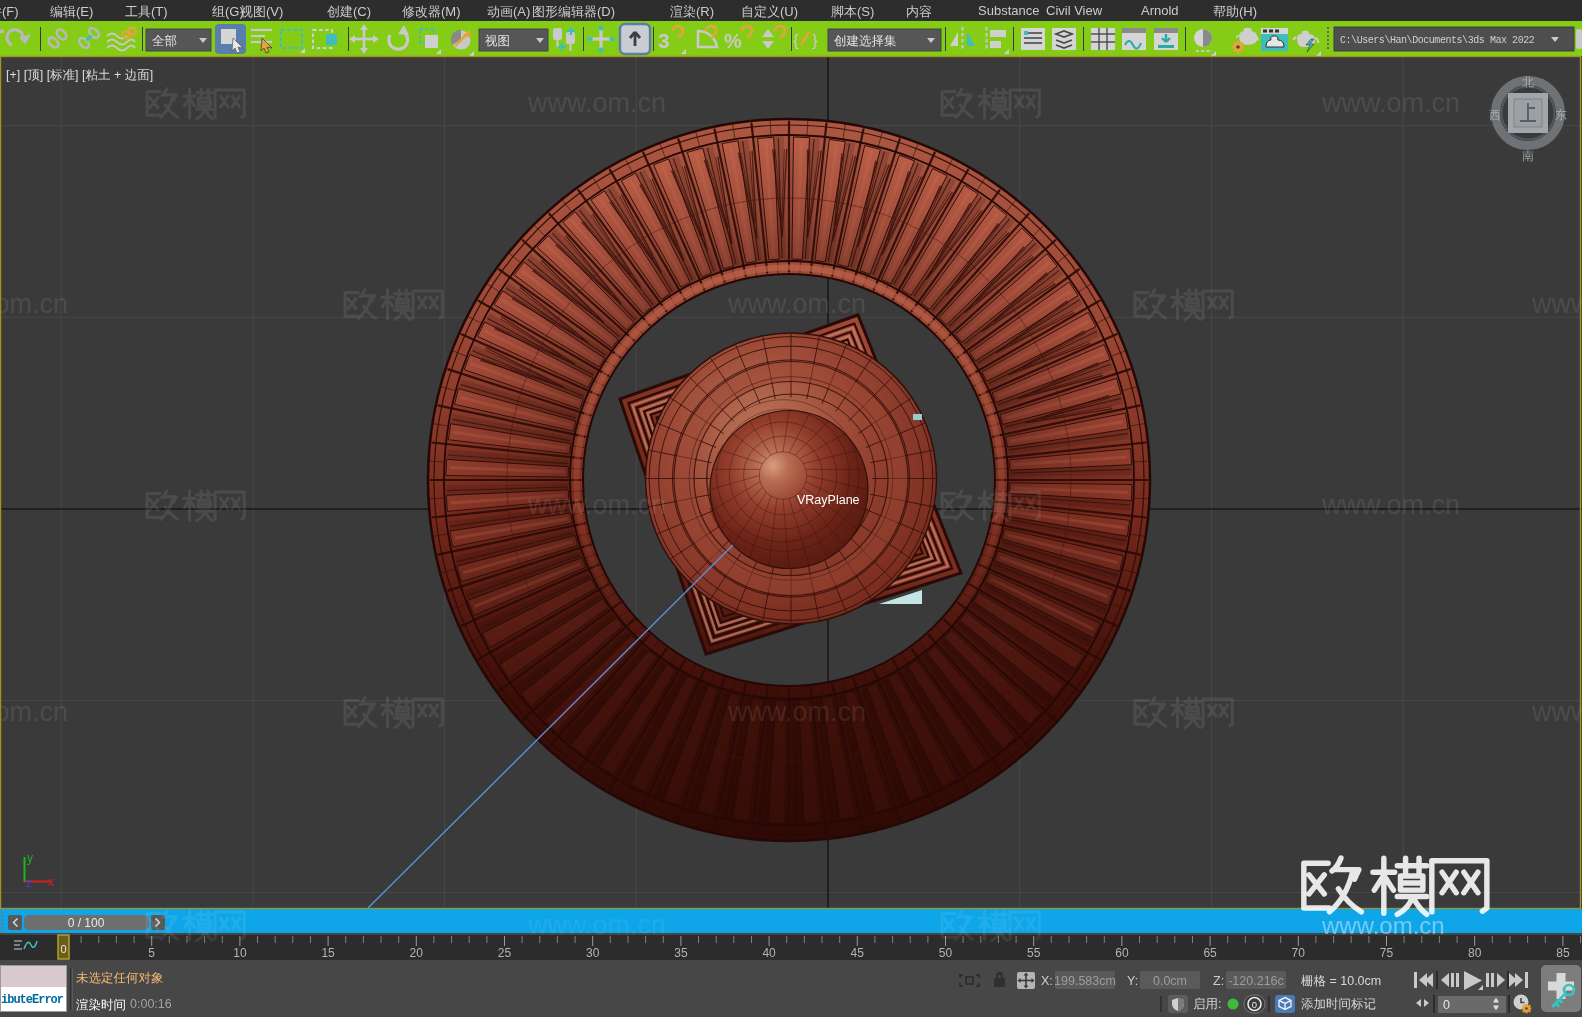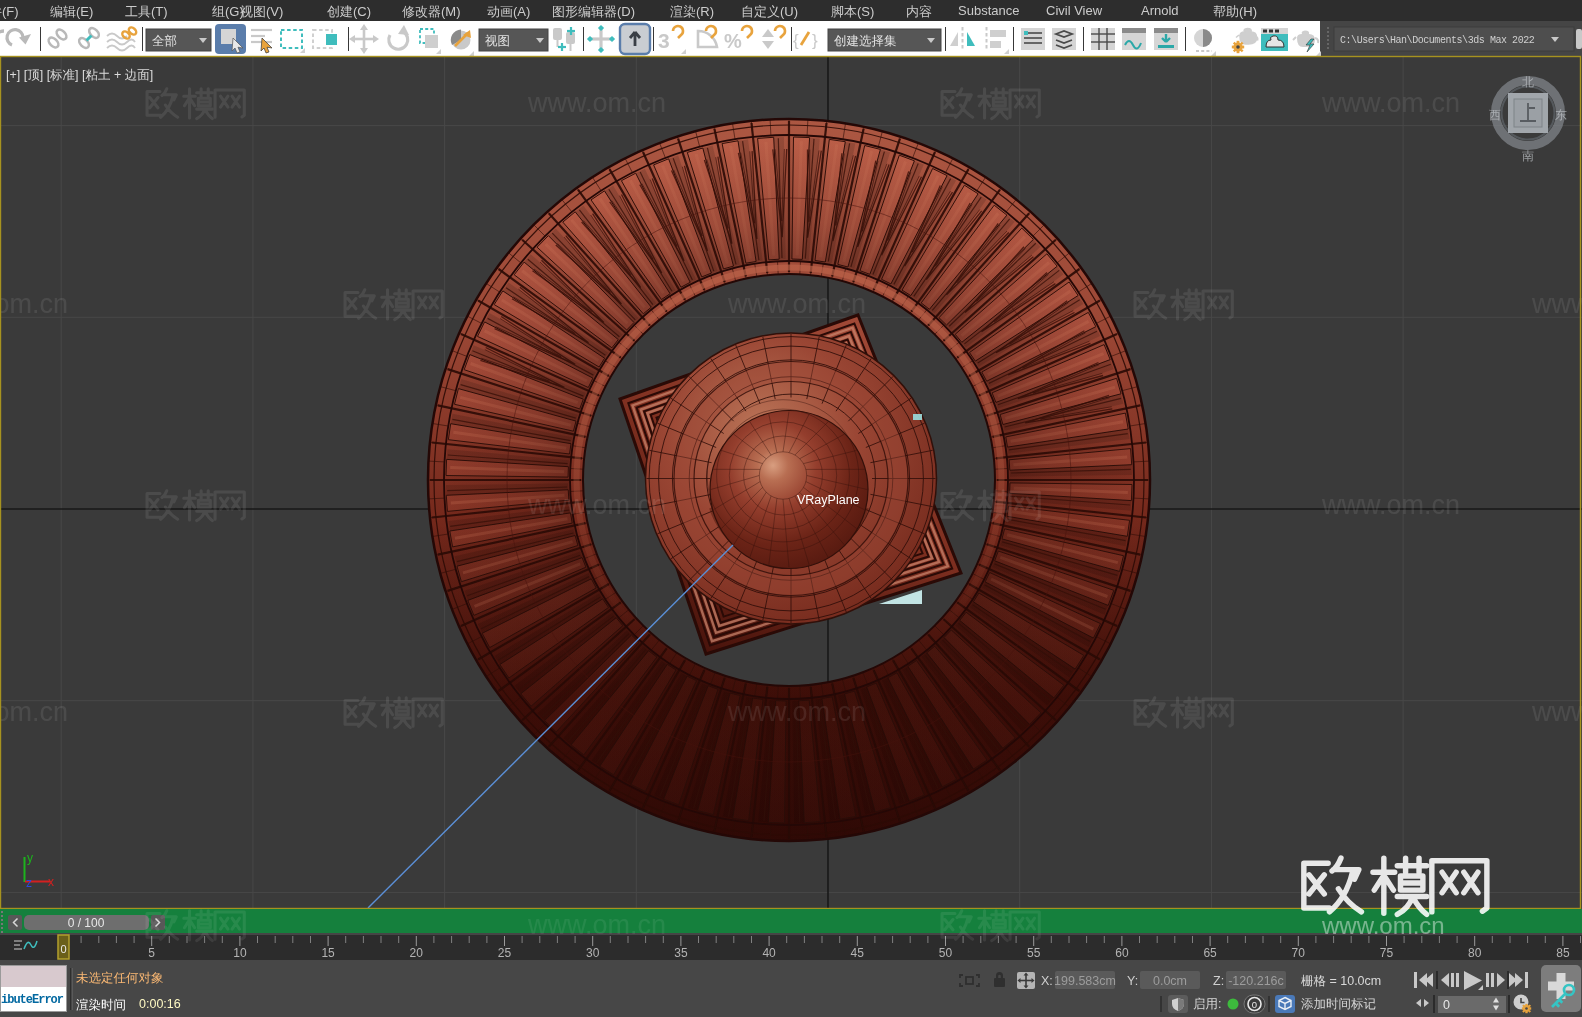--- a/index.html
+++ b/index.html
@@ -1,38 +1,38 @@
 <!DOCTYPE html>
 <html><head><meta charset="utf-8"><style>
 *{margin:0;padding:0;box-sizing:border-box}
 html,body{width:1582px;height:1017px;overflow:hidden;background:#454545;font-family:"Liberation Sans",sans-serif}
 .abs{position:absolute}
 #menubar{position:absolute;left:0;top:0;width:1582px;height:21px;background:#2d2d2d;color:#cccccc;font-size:13px}
 #menubar span{position:absolute;top:3px;white-space:pre}
-#toolbar{position:absolute;left:0;top:21px;width:1320px;height:35px;background:#ffffff}
-#slider{position:absolute;left:0;top:909px;width:1582px;height:24px;background:#15803d}
+#toolbar{position:absolute;left:0;top:21px;width:1582px;height:35px;background:#84cc16}
+#slider{position:absolute;left:0;top:909px;width:1582px;height:24px;background:#0ea5e9}
 #rulerrow{position:absolute;left:0;top:935px;width:1582px;height:25px;background:#2c2c2c}
 #status{position:absolute;left:0;top:960px;width:1582px;height:57px;background:#474747;color:#d6d6d6;font-size:12.5px}
 </style></head>
 <body>
 <div id="menubar">
 <span style="left:-11px">件(F)</span>
     <span style="left:50px">编辑(E)</span>
     <span style="left:125px">工具(T)</span>
 <span style="left:212px">组(G)</span>
     <span style="left:240px">视图(V)</span>
     <span style="left:327px">创建(C)</span>
 <span style="left:402px">修改器(M)</span>
     <span style="left:487px">动画(A)</span>
-    <span style="left:552px">图形编辑器(D)</span>
+    <span style="left:532px">图形编辑器(D)</span>
 <span style="left:670px">渲染(R)</span>
     <span style="left:741px">自定义(U)</span>
     <span style="left:831px">脚本(S)</span>
 <span style="left:906px">内容</span>
-    <span style="left:958px">Substance</span>
+    <span style="left:978px">Substance</span>
     <span style="left:1046px">Civil View</span>
 <span style="left:1141px">Arnold</span>
     <span style="left:1213px">帮助(H)</span>
 </div>
 <div id="toolbar">
 <svg width="1582" height="35" viewBox="0 0 1582 35" style="position:absolute;left:0;top:0" font-family="Liberation Sans, sans-serif">
 <g stroke="#383838" stroke-width="1">
 <line x1="40.5" y1="6" x2="40.5" y2="30"></line>
         <line x1="142.5" y1="6" x2="142.5" y2="30"></line>
 <line x1="348.5" y1="6" x2="348.5" y2="30"></line>
@@ -1196,21 +1196,21 @@
 <div id="status">
 
 <div style="position:absolute;left:0;top:5px;width:67px;height:47px;background:#fff;border:1px solid #9a9a9a"></div>
 <div style="position:absolute;left:1px;top:6px;width:65px;height:21px;background:#d8c9ce"></div>
 <div style="position:absolute;left:1px;top:29px;width:65px;height:22px;background:#ffffff;color:#0369a1;font-family:'Liberation Mono',monospace;font-weight:bold;font-size:12px;line-height:22px;letter-spacing:-1px">ibuteError</div>
 <div style="position:absolute;left:70px;top:8px;width:1px;height:42px;background:#2e2e2e"></div>
 <div style="position:absolute;left:72px;top:8px;width:1px;height:42px;background:#5a5a5a"></div>
 
 <div style="position:absolute;left:76px;top:10px;color:#fdba74">未选定任何对象</div>
 <div style="position:absolute;left:76px;top:37px;color:#ffffff">渲染时间</div>
-<div style="position:absolute;left:139px;top:37px;color:#fef9c3">0:00:16</div>
+<div style="position:absolute;left:130px;top:37px;color:#a3a3a3">0:00:16</div>
 
 <svg width="1582" height="57" viewBox="0 0 1582 57" style="position:absolute;left:0;top:0" font-family="Liberation Sans, sans-serif">
 <g stroke="#2f2f2f" stroke-width="1.8" fill="none">
 <path d="M963,15 h-3 v3 M976,15 h3 v3 M963,26 h-3 v-3 M976,26 h3 v-3"></path>
 <rect x="966" y="17" width="7" height="7"></rect>
 </g>
 <g fill="#2f2f2f">
 <rect x="994" y="18" width="11" height="9" rx="1"></rect>
 <path d="M996,18 v-2.5 a3.5,3.5 0 0 1 7,0 V18 h-2.2 v-2.3 a1.4,1.4 0 0 0 -2.6,0 V18 Z"></path>
 </g>

